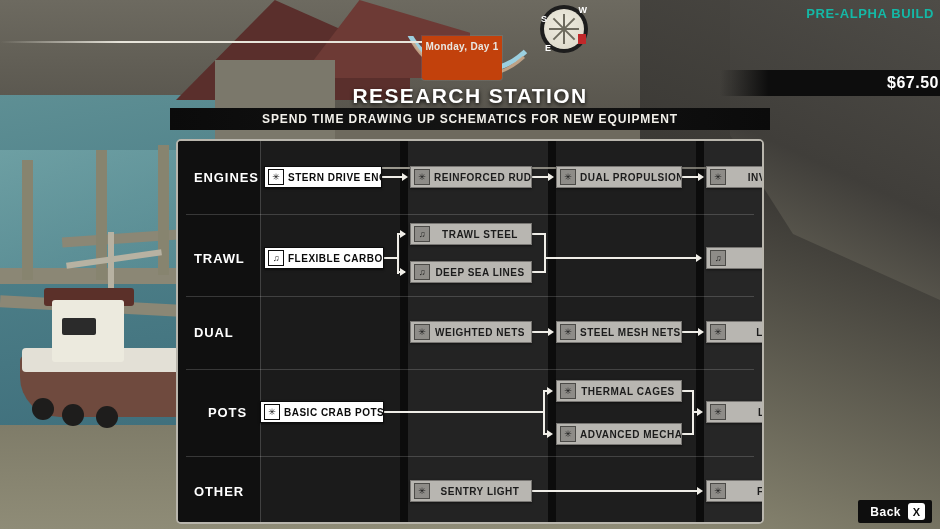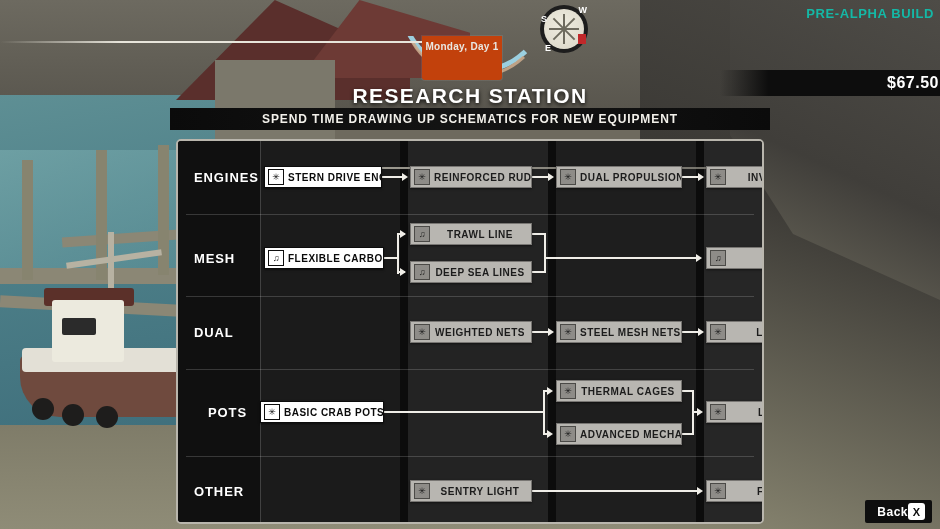--- a/index.html
+++ b/index.html
@@ -122,21 +122,21 @@
   
   .conn { position:absolute; background:#f0eee8; }
   .conn.h { height:2px; }
   .conn.v { width:2px; }
   .arrow { position:absolute; width:0; height:0; border-top:4px solid transparent;
            border-bottom:4px solid transparent; border-left:6px solid #f0eee8;
            transform:translateY(-50%); }
 
   
   .back-btn { position:absolute; right:8px; bottom:6px; height:23px; background:#0e0e0e;
-              display:flex; align-items:center; padding:0 7px 0 12px; border-radius:2px; }
+              display:flex; align-items:center; padding:0 7px 0 12px; gap:7px; border-radius:2px; }
   .back-label { color:#ffffff; font-size:12px; font-weight:bold; letter-spacing:.5px; }
   .key-cap { width:17px; height:17px; background:#ffffff; border-radius:3px; color:#0d0d0d;
              font-size:11px; font-weight:bold; display:flex; align-items:center; justify-content:center; }
 </style>
 </head>
 <body>
 
 <div id="stage">
 
   <div class="bg">
@@ -216,21 +216,21 @@
       <div class="label-div"></div>
       <div class="top-rule"></div>
 
       <div class="row-sep" style="top:73px;"></div>
       <div class="row-sep" style="top:155px;"></div>
       <div class="row-sep" style="top:228px;"></div>
       <div class="row-sep" style="top:315px;"></div>
 
       <div class="rows" id="row-labels">
           <div class="row-label" style="top: 36px;">ENGINES</div>
-          <div class="row-label" style="top: 117px;">MESH</div>
+          <div class="row-label" style="top: 117px;">TRAWL</div>
           <div class="row-label" style="top: 191px;">DUAL</div>
           <div class="row-label" style="top: 271px; padding-left: 14px;">POTS</div>
           <div class="row-label" style="top: 350px;">OTHER</div>
         </div>
 
       <div>
 
         <div class="conn h" style="left:204px;top:35px;width:22px;"></div>
         <div class="arrow" style="left:224px;top:36px;"></div>
         <div class="conn h" style="left:354px;top:35px;width:18px;"></div>
@@ -288,21 +288,21 @@
           <div class="node locked" style="left: 528px; top: 36px; width: 120px;">
             <span class="node-icon">✳</span>
             <span class="node-label">INVERTER</span>
           </div>
           <div class="node unlocked" style="left: 86px; top: 117px; width: 120px;">
             <span class="node-icon">♫</span>
             <span class="node-label">FLEXIBLE CARBON FIBRE</span>
           </div>
           <div class="node locked" style="left: 232px; top: 93px; width: 122px;">
             <span class="node-icon">♫</span>
-            <span class="node-label">TRAWL LINE</span>
+            <span class="node-label">TRAWL STEEL</span>
           </div>
           <div class="node locked" style="left: 232px; top: 131px; width: 122px;">
             <span class="node-icon">♫</span>
             <span class="node-label">DEEP SEA LINES</span>
           </div>
           <div class="node locked" style="left: 528px; top: 117px; width: 120px;">
             <span class="node-icon">♫</span>
             <span class="node-label">TRA</span>
           </div>
           <div class="node locked" style="left: 232px; top: 191px; width: 122px;">

